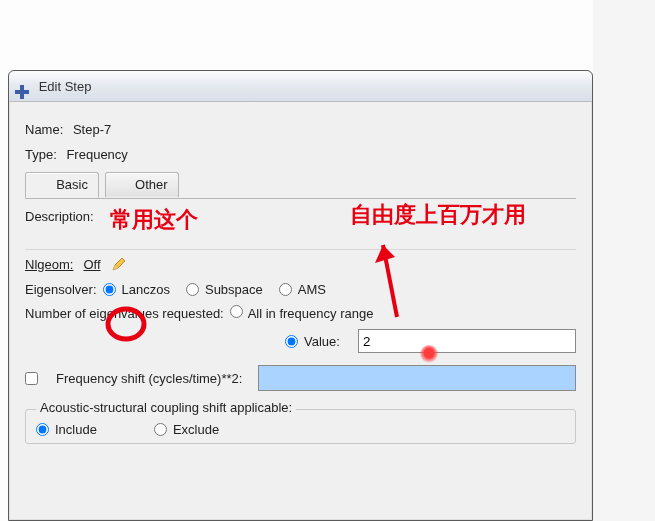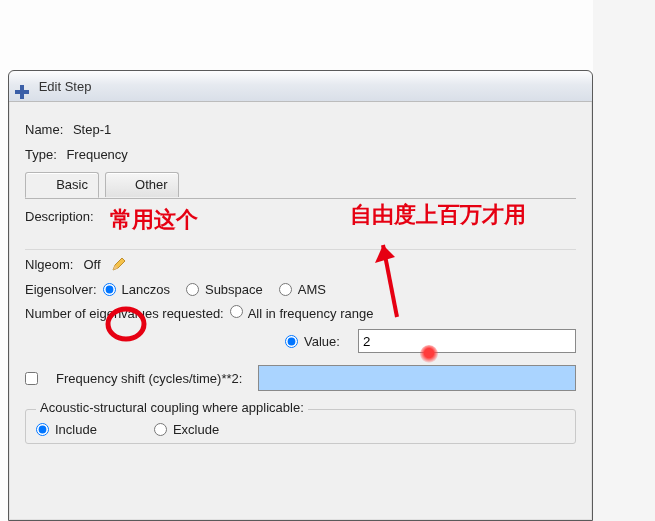--- a/index.html
+++ b/index.html
@@ -31,21 +31,21 @@
     border:1px solid #b6b6b6;border-bottom:none;
     border-top-left-radius:3px;border-top-right-radius:3px;
     box-shadow:inset 0 1px 0 #fff;
     cursor:default;
   }
   .tab.active{background:#f0f0f0;border-bottom:1px solid #f0f0f0;}
   .tab.inactive{background:linear-gradient(#f6f6f6,#e2e2e2);}
   .panel{padding:10px 0 0 0;}
   .desc-row{display:flex;align-items:flex-start;gap:6px;border-bottom:1px solid #d9d9d9;padding-bottom:16px;margin-bottom:6px;}
   .desc-input{flex:1;border:none;background:transparent;height:22px;}
-  .nlgeom-row{display:flex;align-items:center;gap:10px;margin:6px 0 10px 0;}
+  .nlgeom-row{display:flex;align-items:center;gap:10px;margin:6px 0 10px 0;text-decoration:underline;}
   .pencil{display:inline-block;width:16px;height:16px;}
   .pencil svg{width:16px;height:16px;}
   .radio-row{display:flex;align-items:center;gap:6px;margin:8px 0;}
   .radio-row label{margin-right:10px;display:flex;align-items:center;gap:4px;}
   input[type="radio"],input[type="checkbox"]{margin:0 2px 0 0;}
   .num-row{display:flex;align-items:center;gap:6px;margin:8px 0;}
   .value-row{margin:4px 0 12px 0;padding-left:260px;display:flex;align-items:center;gap:18px;}
   .value-box{border:1px solid #8a8a8a;height:22px;width:220px;padding:0 4px;}
   .shift-row{display:flex;align-items:center;gap:16px;margin:10px 0 4px 0;}
   .shift-input{flex:1;height:22px;border:1px solid #8a8a8a;background:#aad4ff;}
@@ -78,21 +78,21 @@
             <line x1="0" y1="7" x2="14" y2="7" stroke="#3b5fa7" stroke-width="4"></line>
           </svg>
       </span>
       <span class="title-text">Edit Step</span>
     </div>
 
     <div class="client">
 
       <div class="row">
         <span class="lbl">Name:</span>
-        <span style="margin-left:6px;">Step-1</span>
+        <span style="margin-left:6px;">Step-7</span>
       </div>
 
       <div class="row">
         <span class="lbl">Type:</span>
         <span style="margin-left:6px;">Frequency</span>
       </div>
 
       <div class="tabs">
         <div class="tab active"><span>Basic</span></div>
         <div class="tab inactive"><span>Other</span></div>
@@ -148,21 +148,21 @@
           <input class="value-box" type="text" value="2" style="">
         </div>
 
         <div class="shift-row">
           <input type="checkbox" style="">
           <span>Frequency shift (cycles/time)**2:</span>
           <input class="shift-input" type="text" value="" style="">
         </div>
 
         <div class="group">
-          <span class="group-title">Acoustic-structural coupling where applicable:</span>
+          <span class="group-title">Acoustic-structural coupling shift applicable:</span>
           <div class="radio-row">
             <label>
               <input type="radio" name="acous" checked="" style="">
               <span>Include</span>
             </label>
             <label>
               <input type="radio" name="acous" style="">
               <span>Exclude</span>
             </label>
           </div>

